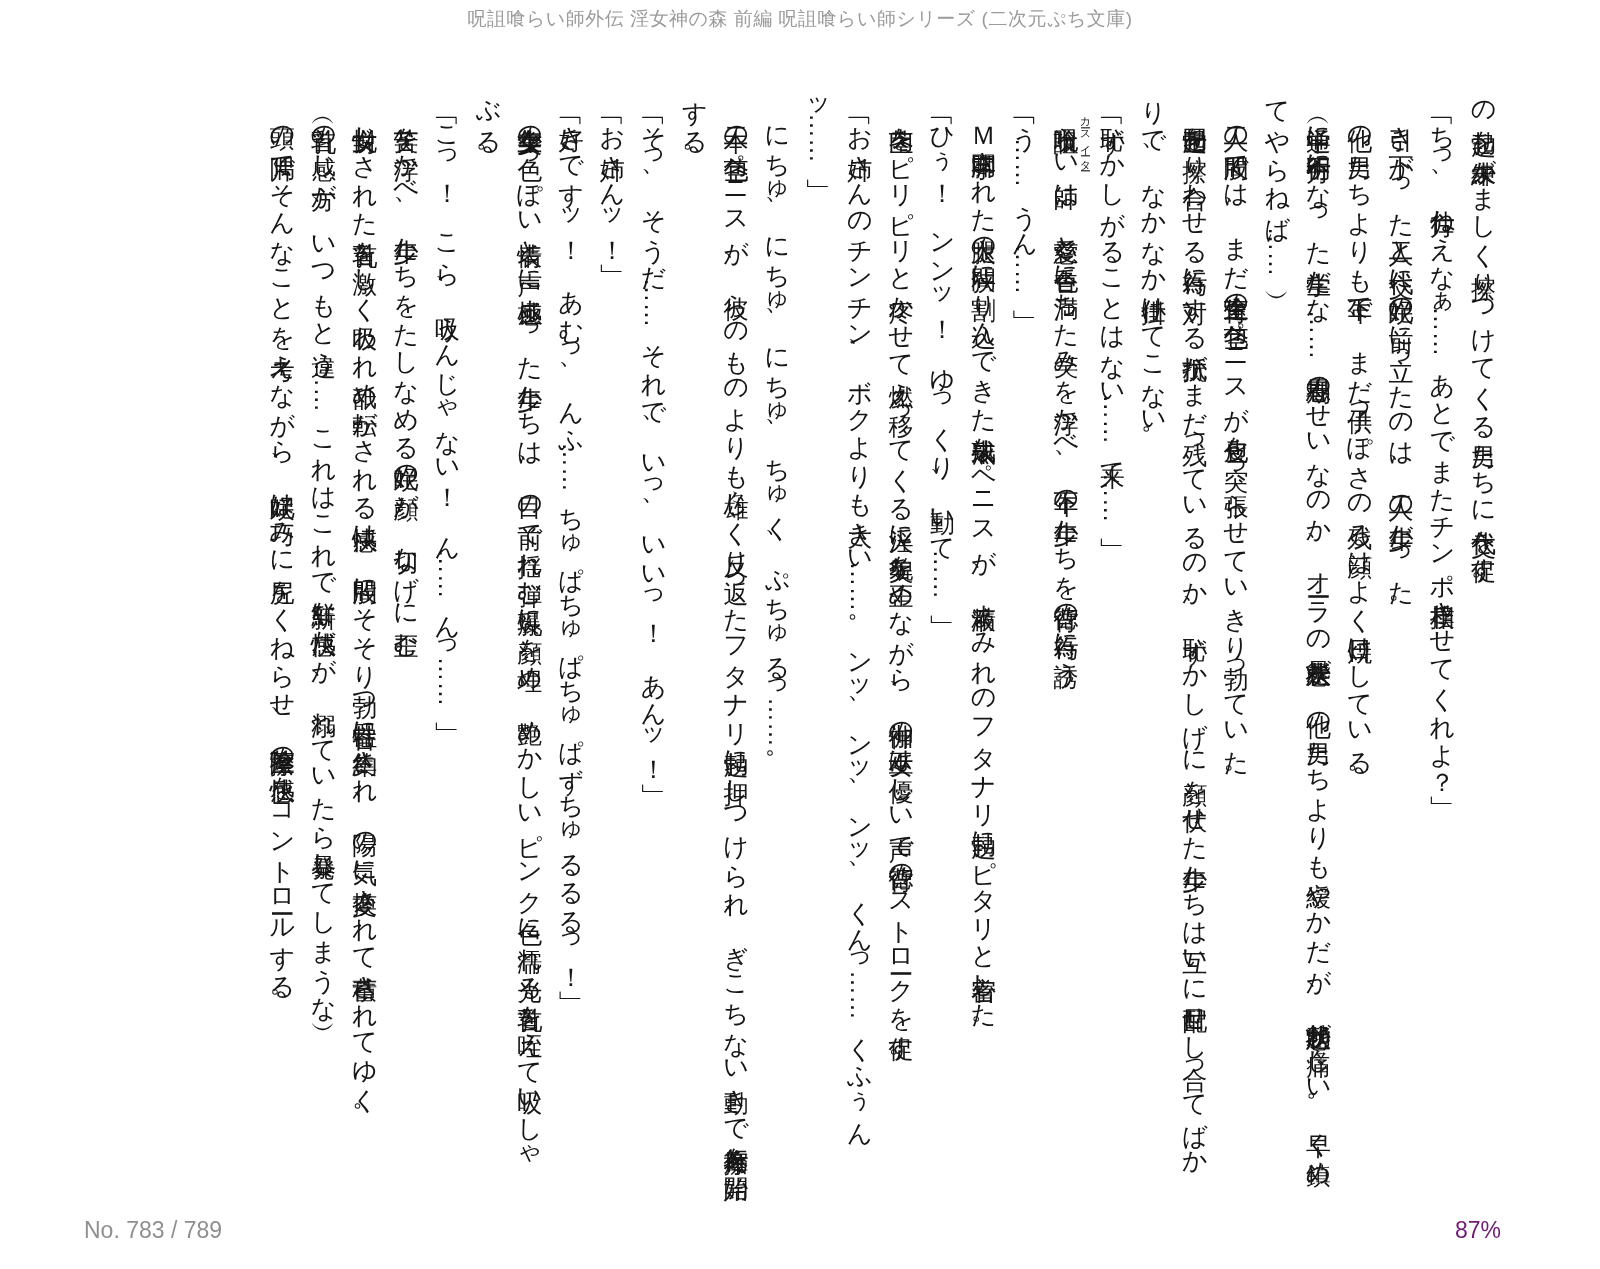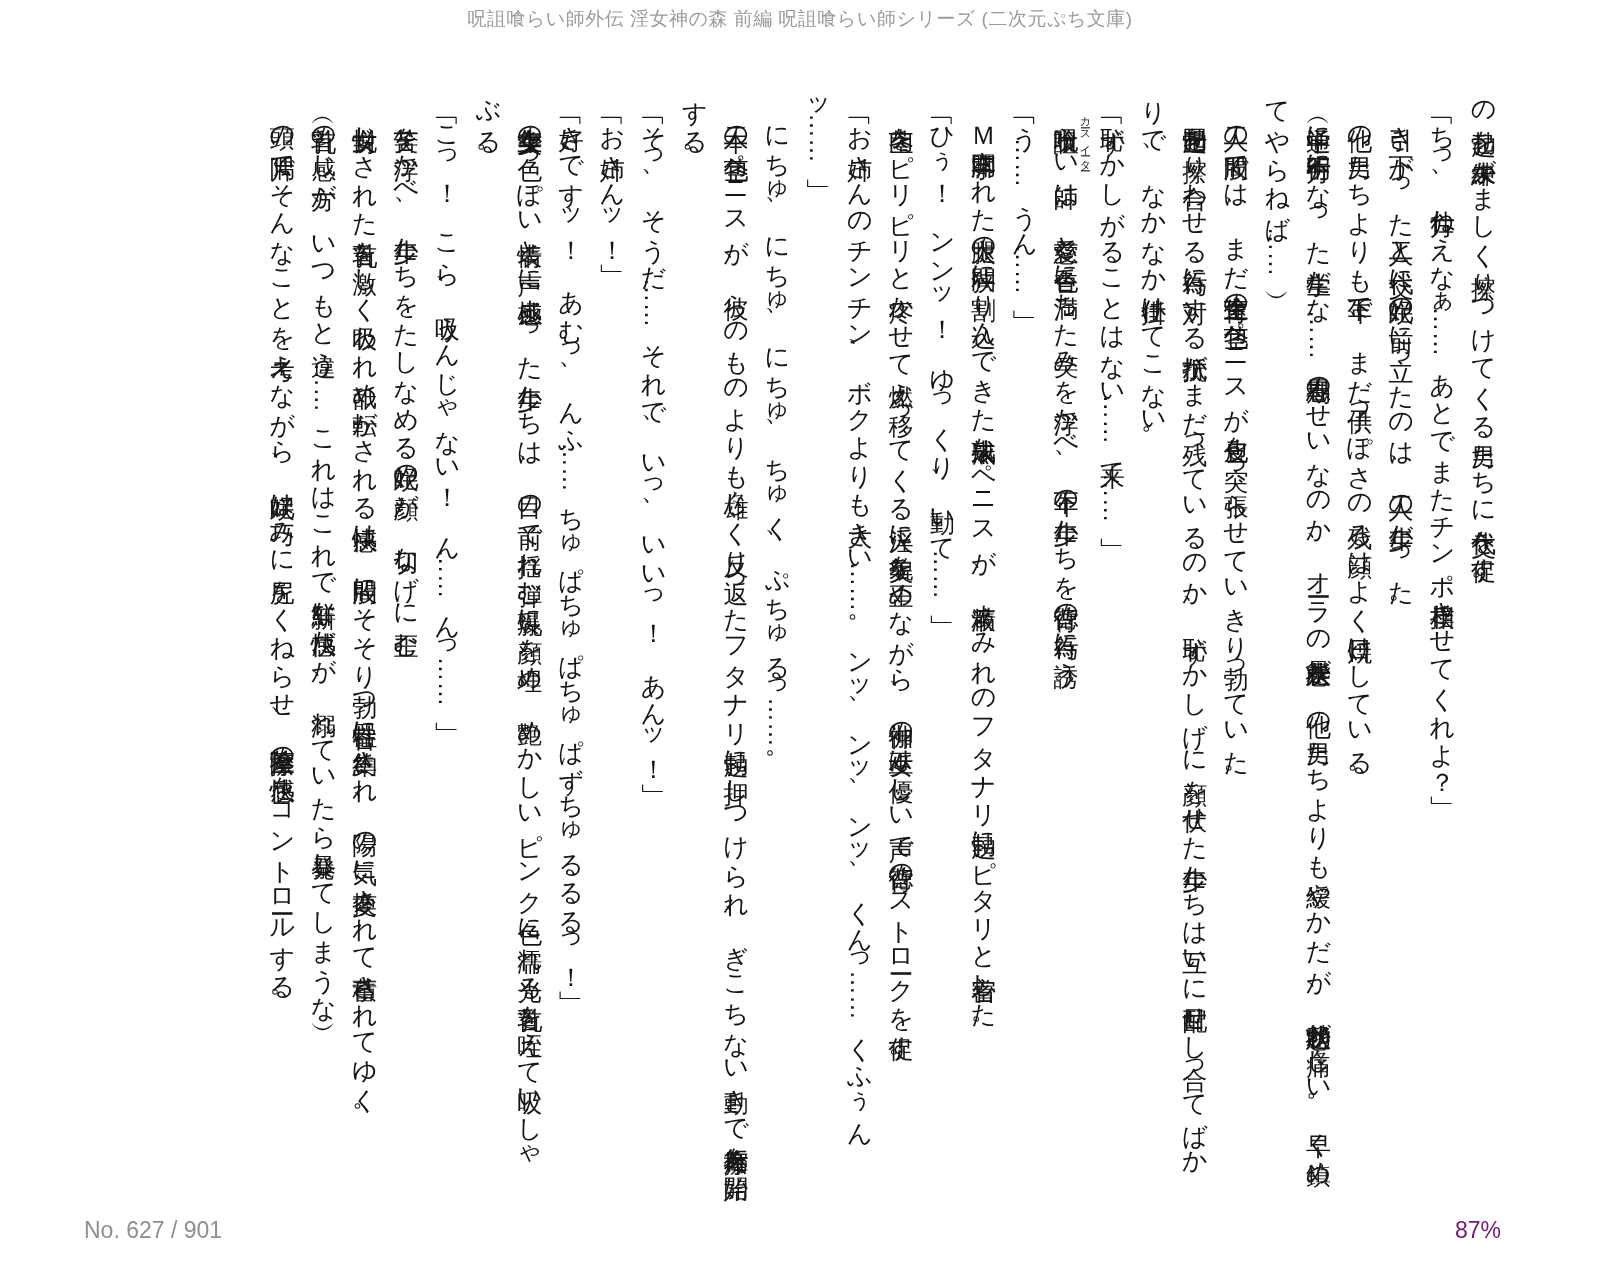--- a/index.html
+++ b/index.html
@@ -93,16 +93,16 @@
       <p>「お姉さんッ！」</p>
       <p>「好きですッ！　あむっ、んふ……ちゅぱちゅぱちゅぱずちゅるるるっ！」</p>
       <p>年上美少女の色っぽい表情と声に感極まった少年たちは、目の前で揺れ弾む爆乳に顔を埋め、艶めかしいピンク色に濡れ光る乳首を咥えて吸いしゃぶる。</p>
       <p>「こっ！　こら、吸うんじゃない！　ん……んっ……」</p>
       <p>苦笑を浮かべ、少年たちをたしなめる咲妃の顔が、切なげに歪む。</p>
       <p>女悦封じされた乳首を激しく吸われ舐め転がされる快感は、股間にそそり勃つ牡器官に集約され、陽の気に変換されて蓄積されてゆく。</p>
       <p>（乳首の感じ方が、いつもと違う……これはこれで新鮮な快感だが、溺れていたら暴発してしまうな）</p>
       <p>頭の片隅でそんなことを考えながら、咲妃は巧みに尻をくねらせ、陰茎摩擦の快感をコントロールする。</p>
     </main>
 
-  <div class="book-footer-left">No. 627 / 901</div>
+  <div class="book-footer-left">No. 783 / 789</div>
 
   <div class="book-footer-right">87%</div>
 </div>
 
 </body></html>

